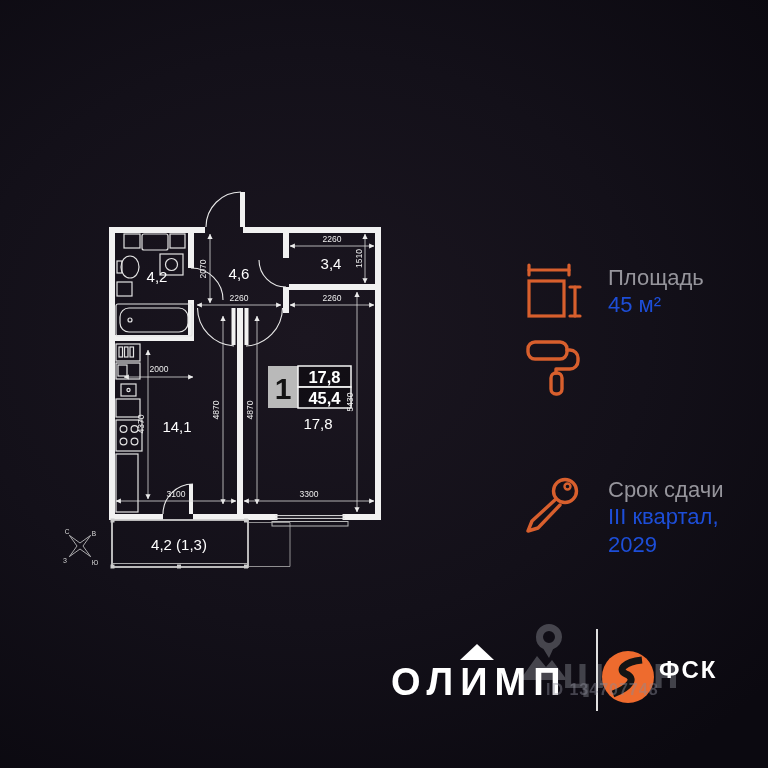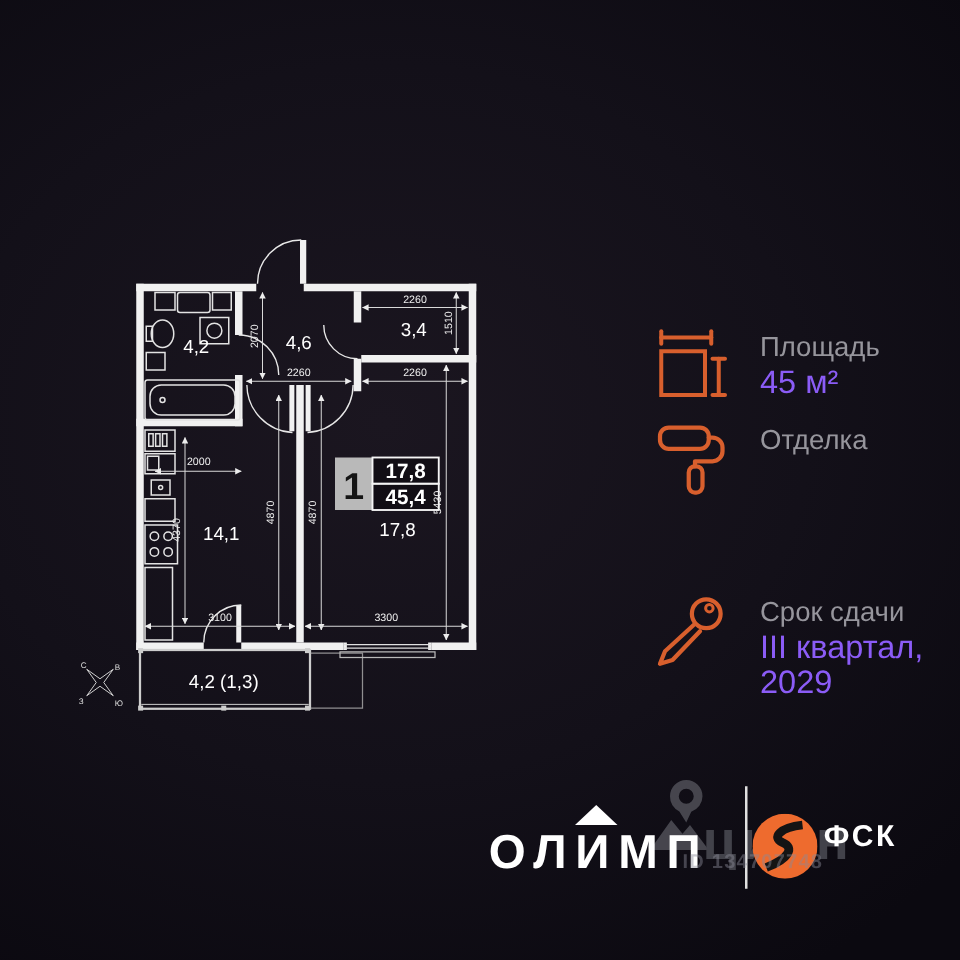--- a/index.html
+++ b/index.html
@@ -19,21 +19,21 @@
   .dim{stroke:#d9d9d9;stroke-width:0.8;}
   .dim-t{fill:#ededed;font-size:8.5px;font-family:"Liberation Sans",sans-serif;}
   .room-t{fill:#ffffff;font-size:15px;font-family:"Liberation Sans",sans-serif;}
   .spec-t{fill:#ffffff;font-size:16.5px;font-weight:bold;}
   .comp-t{fill:#dddddd;font-size:6.5px;}
   
   .info-item{position:absolute;left:524px;display:flex;gap:24px;align-items:flex-start;z-index:2;}
   .info-icon{width:60px;height:62px;flex:none;}
   .info-text{padding-top:2px;}
   .info-label{color:#96959c;font-size:22px;line-height:27px;}
-  .info-value{color:#8b5cf6;font-size:26px;line-height:28px;max-width:160px;}
+  .info-value{color:#1d4ed8;font-size:22px;line-height:28px;max-width:160px;}
   
   .olimp{position:absolute;left:391px;top:660px;color:#fff;font-size:38px;font-weight:bold;
          letter-spacing:7px;z-index:4;line-height:44px;}
   .olimp-tri{position:absolute;left:460px;top:644px;width:0;height:0;z-index:4;
          border-left:17px solid transparent;border-right:17px solid transparent;border-bottom:16px solid #fff;}
   .fsk-divider{position:absolute;left:596px;top:629px;width:2px;height:82px;background:#e0e0e0;z-index:4;}
   .fsk-circle{position:absolute;left:602px;top:651px;width:52px;height:52px;z-index:5;}
   .fsk-text{position:absolute;left:659px;top:656px;color:#fff;font-size:24px;font-weight:bold;
          letter-spacing:2px;z-index:6;}
   
@@ -224,21 +224,20 @@
 
 <div class="info-item" style="top:336px;">
   <svg class="info-icon" viewBox="0 0 58 62">
     <g stroke="#d85f2d" stroke-width="3.4" fill="none" stroke-linecap="round" stroke-linejoin="round">
       <rect x="3" y="6" width="39" height="17" rx="7"></rect>
       <path d="M42 14 h3 a8 8 0 0 1 8 8 v3 a8 8 0 0 1 -8 8 H31 v4"></path>
       <rect x="26" y="37" width="11" height="21" rx="5"></rect>
     </g>
   </svg>
   <div class="info-text">
-    <div class="info-label">Отделка</div>
   </div>
 </div>
 
 <div class="info-item" style="top:430px;margin-top:44px;">
   <svg class="info-icon" viewBox="0 0 60 62">
     <g stroke="#d85f2d" stroke-width="3.4" fill="none" stroke-linecap="round" stroke-linejoin="round">
       <circle cx="41" cy="17" r="11.5"></circle>
       <circle cx="43.5" cy="12.5" r="3" stroke-width="2.4"></circle>
       <path d="M32 25 L8 47 L4 57 L14 54 L36 31"></path>
     </g>

